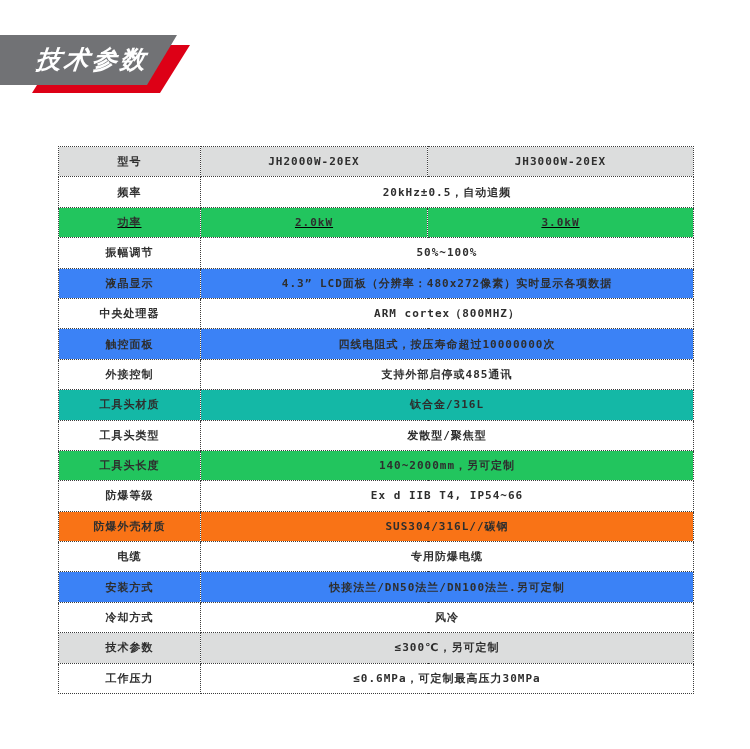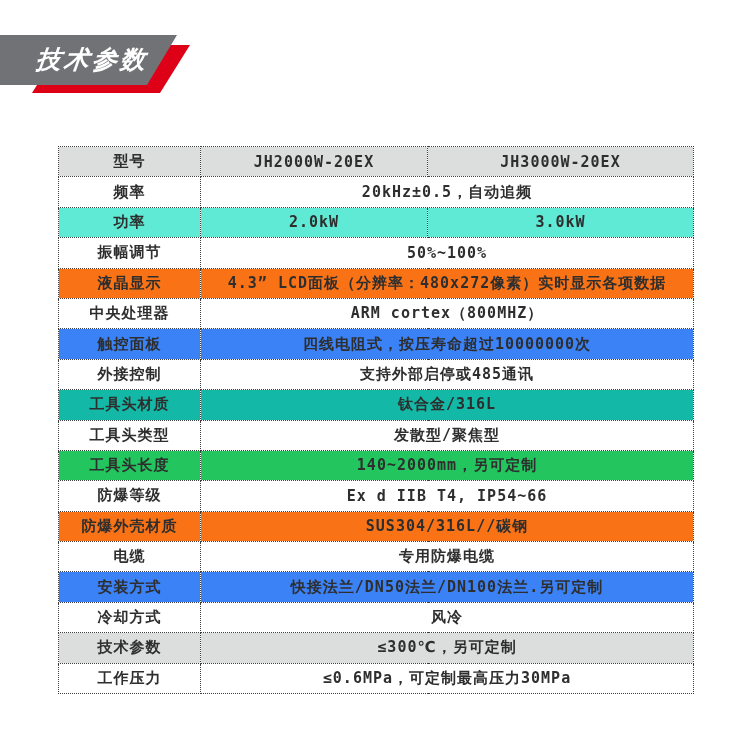--- a/index.html
+++ b/index.html
@@ -52,21 +52,21 @@
     width: 635px;
     border-collapse: collapse;
     table-layout: fixed;
   }
   table.specs td {
     border: 1px dotted #3c3c3c;
     height: 29.4px;
     padding: 0 4px;
     text-align: center;
     vertical-align: middle;
-    font-size: 15px;
+    font-size: 11px;
     font-weight: bold;
     letter-spacing: 1px;
     color: #2e2e2e;
     white-space: nowrap;
     overflow: hidden;
   }
 </style>
 </head>
 <body>
 
@@ -87,30 +87,30 @@
   <tbody id="specs-body">
       <tr style="background: rgb(220, 221, 221);">
         <td>型号</td>
         <td>JH2000W-20EX</td>
         <td>JH3000W-20EX</td>
       </tr>
       <tr>
         <td>频率</td>
         <td colspan="2">20kHz±0.5，自动追频</td>
       </tr>
-      <tr style="background: #5eead4;">
+      <tr style="background: #22c55e; text-decoration: underline;">
         <td>功率</td>
         <td>2.0kW</td>
         <td>3.0kW</td>
       </tr>
       <tr>
         <td>振幅调节</td>
         <td colspan="2">50%~100%</td>
       </tr>
-      <tr style="background: #f97316;">
+      <tr style="background: #3b82f6;">
         <td>液晶显示</td>
         <td colspan="2">4.3” LCD面板（分辨率：480x272像素）实时显示各项数据</td>
       </tr>
       <tr>
         <td>中央处理器</td>
         <td colspan="2">ARM cortex（800MHZ）</td>
       </tr>
       <tr style="background: #3b82f6;">
         <td>触控面板</td>
         <td colspan="2">四线电阻式，按压寿命超过10000000次</td>

